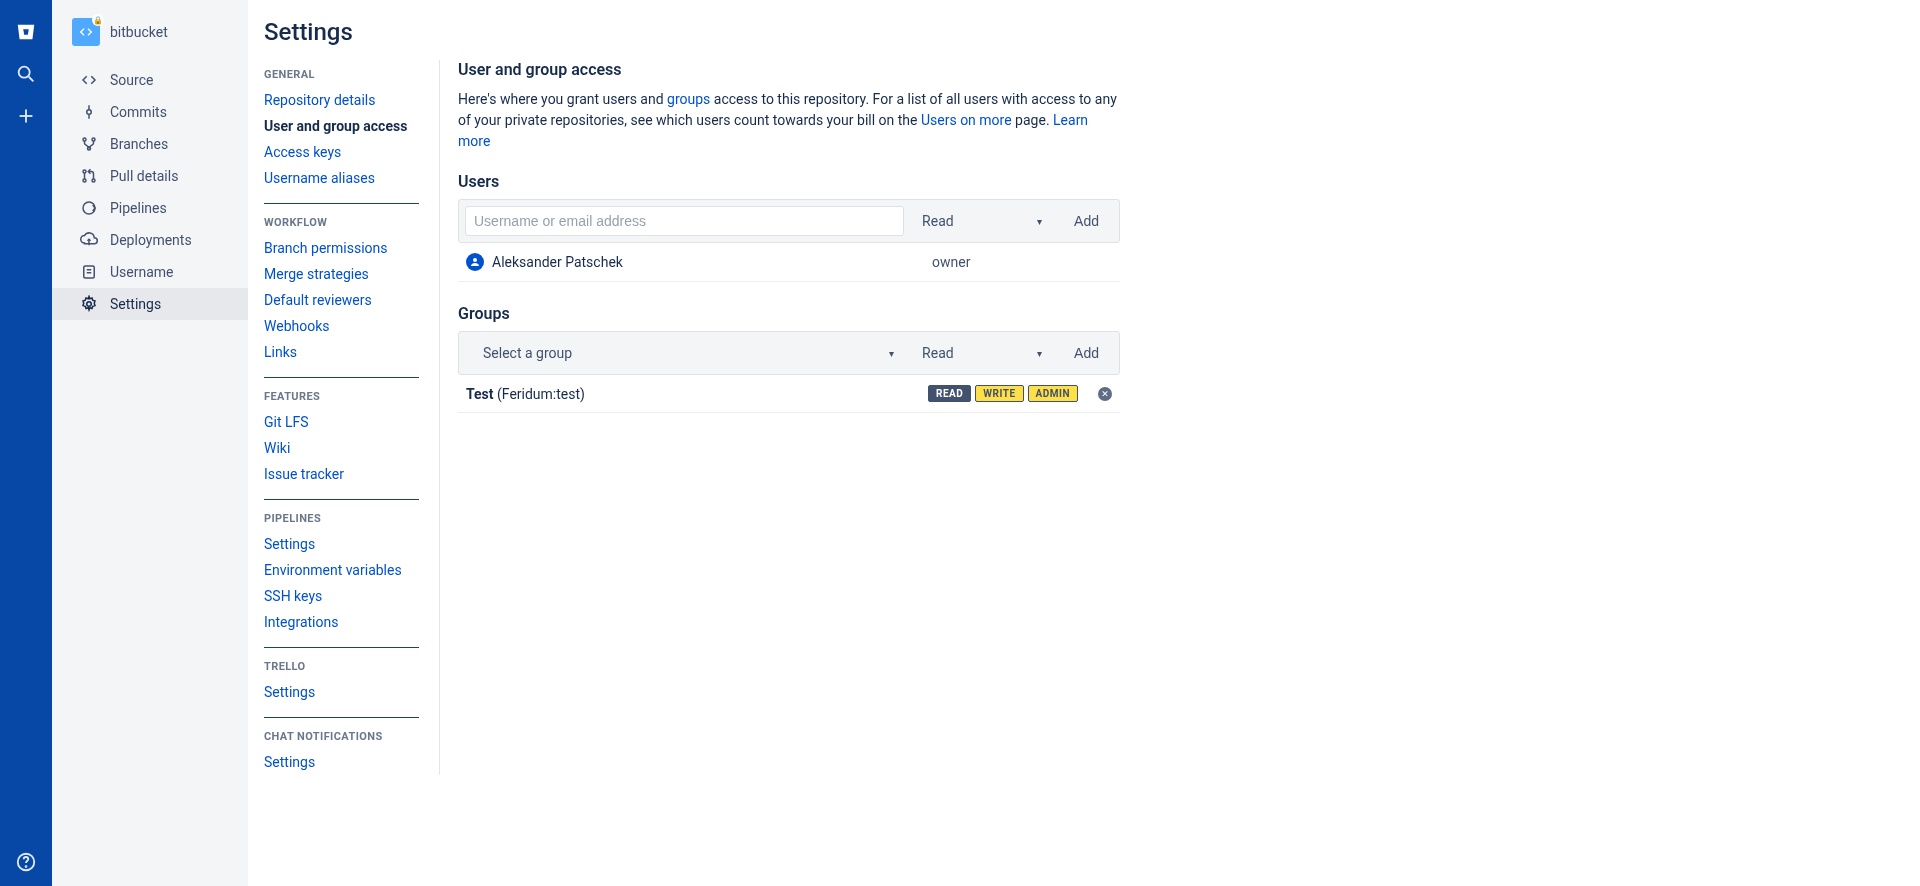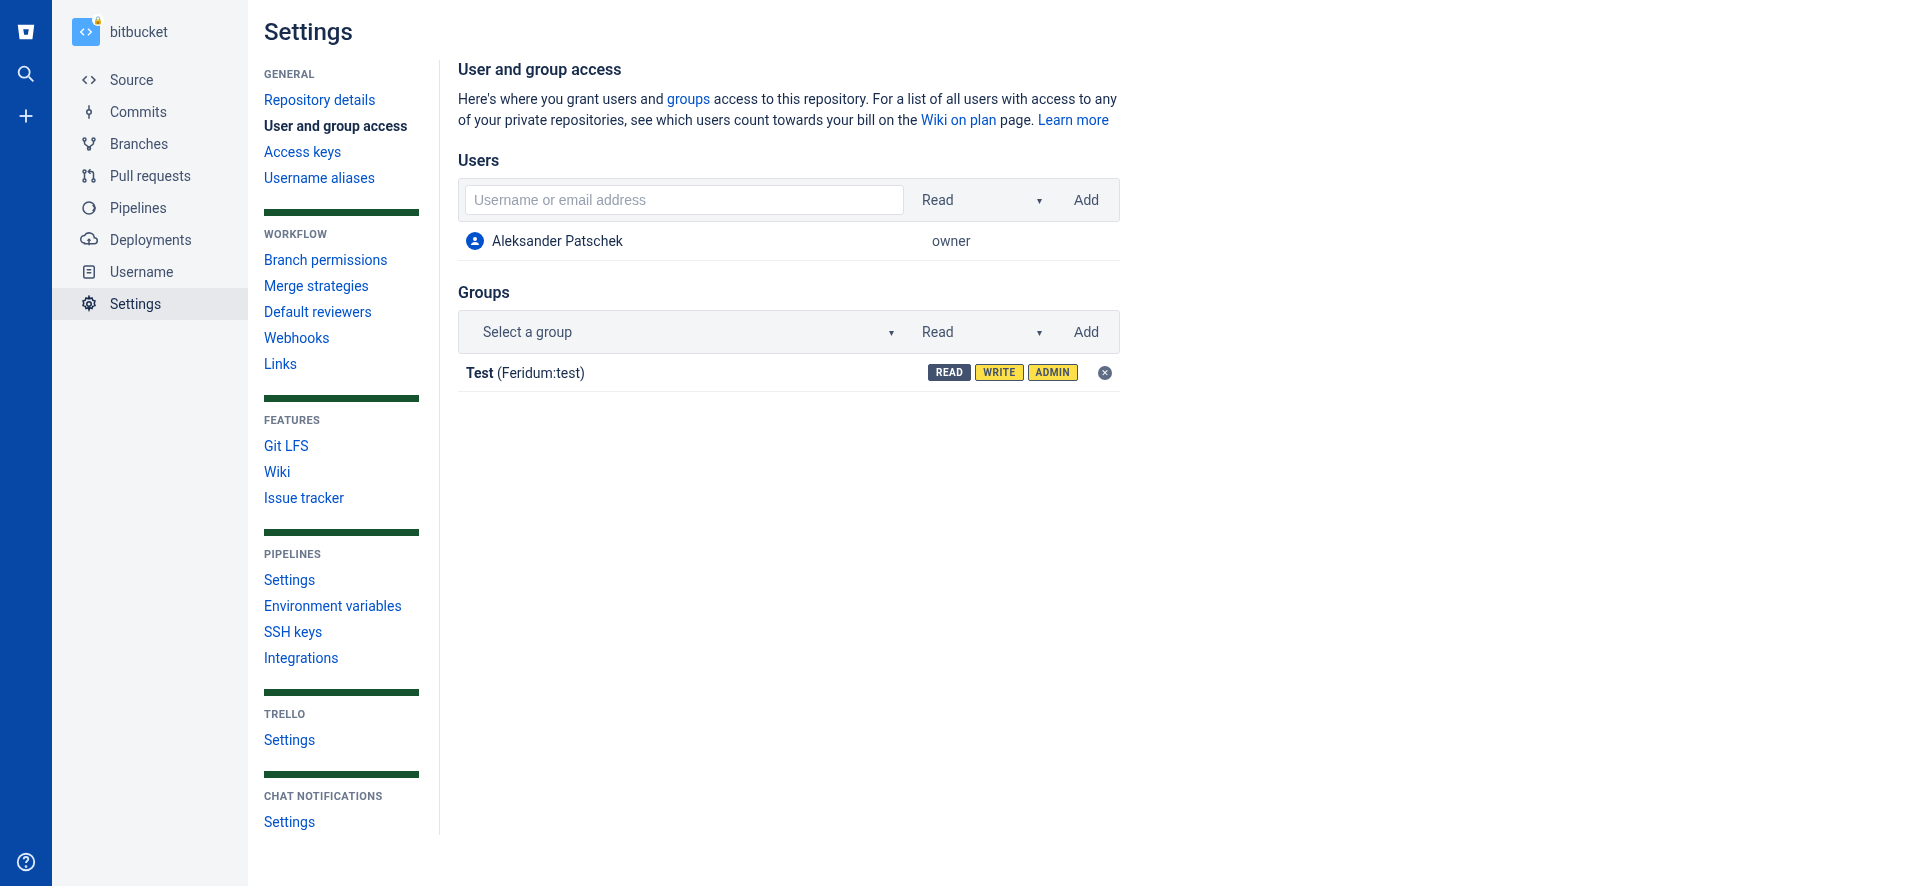--- a/index.html
+++ b/index.html
@@ -27,21 +27,21 @@
 
 
 .page { margin-left: 248px; padding: 18px 16px 40px 16px; }
 .breadcrumb { font-size: 14px; color: #5E6C84; margin-bottom: 6px; }
 .breadcrumb a { color: #5E6C84; }
 .breadcrumb .sep { margin: 0 6px; color: #A5ADBA; }
 h1.page-title { font-size: 24px; font-weight: 500; color: #172B4D; margin-bottom: 14px; }
 
 .two-col { display: flex; }
 .settings-nav { width: 176px; padding-right: 20px; border-right: 1px solid #e3e5e8; }
-.settings-nav .sec-head { font-size: 11px; font-weight: 700; color: #6B778C; letter-spacing: 0.4px; text-transform: uppercase; padding: 12px 0 6px 0; border-top: 7px solid #14532d; margin-top: 18px; }
+.settings-nav .sec-head { font-size: 11px; font-weight: 700; color: #6B778C; letter-spacing: 0.4px; text-transform: uppercase; padding: 12px 0 6px 0; border-top: 1px solid #14532d; margin-top: 12px; }
 .settings-nav .sec-head:first-child { border-top: none; margin-top: 0; padding-top: 8px; }
 .settings-nav .sn-link { display:block; padding: 5px 0; font-size: 14px; color: #0052CC; cursor: pointer; }
 .settings-nav .sn-link.current { color: #172B4D; font-weight: 700; }
 
 .content { flex: 1; padding-left: 18px; max-width: 680px; }
 .content h2 { font-size: 16px; font-weight: 600; color: #172B4D; margin-bottom: 10px; }
 .content p.intro { font-size: 14px; color: #172B4D; line-height: 1.5; margin-bottom: 20px; }
 .content p.intro a { color: #0052CC; }
 .content h3 { font-size: 16px; font-weight: 600; margin: 8px 0; }
 
@@ -142,21 +142,21 @@
         <span class="nav-icon">
           <svg viewBox="0 0 24 24" fill="none" stroke="currentColor" stroke-width="2">
             <circle cx="6" cy="6" r="2"></circle>
             <circle cx="6" cy="18" r="2"></circle>
             <circle cx="18" cy="18" r="2"></circle>
             <line x1="6" y1="8" x2="6" y2="16"></line>
             <path d="M18 16V9c0-1.5-1.5-3-3-3h-3"></path>
             <polyline points="14 3 11 6 14 9"></polyline>
           </svg>
         </span>
-        <span>Pull requests</span>
+        <span>Pull details</span>
       </li>
     <li>
         <span class="nav-icon">
           <svg viewBox="0 0 24 24" fill="none" stroke="currentColor" stroke-width="2">
             <path d="M4 12a8 8 0 0116 0"></path>
             <path d="M4 12a8 8 0 0016 0"></path>
             <polyline points="17 8 20 12 17 16"></polyline>
           </svg>
         </span>
         <span>Pipelines</span>
@@ -226,21 +226,21 @@
       <div class="sec-head">TRELLO</div>
       <a class="sn-link">Settings</a>
 
       <div class="sec-head">CHAT NOTIFICATIONS</div>
       <a class="sn-link">Settings</a>
     </div>
 
     <div class="content">
       <h2>User and group access</h2>
       <p class="intro">
-        <span>Here's where you grant users and </span><a>groups</a><span> access to this repository. For a list of all users with access to any of your private repositories, see which users count towards your bill on the </span><a>Wiki on plan</a><span> page. </span><a>Learn more</a>
+        <span>Here's where you grant users and </span><a>groups</a><span> access to this repository. For a list of all users with access to any of your private repositories, see which users count towards your bill on the </span><a>Users on more</a><span> page. </span><a>Learn more</a>
       </p>
 
       <h3>Users</h3>
       <div class="add-row">
         <input type="text" placeholder="Username or email address" style="">
         <div class="sel">
           <span>Read</span>
           <span class="chev">▾</span>
         </div>
         <button class="add-btn">Add</button>

